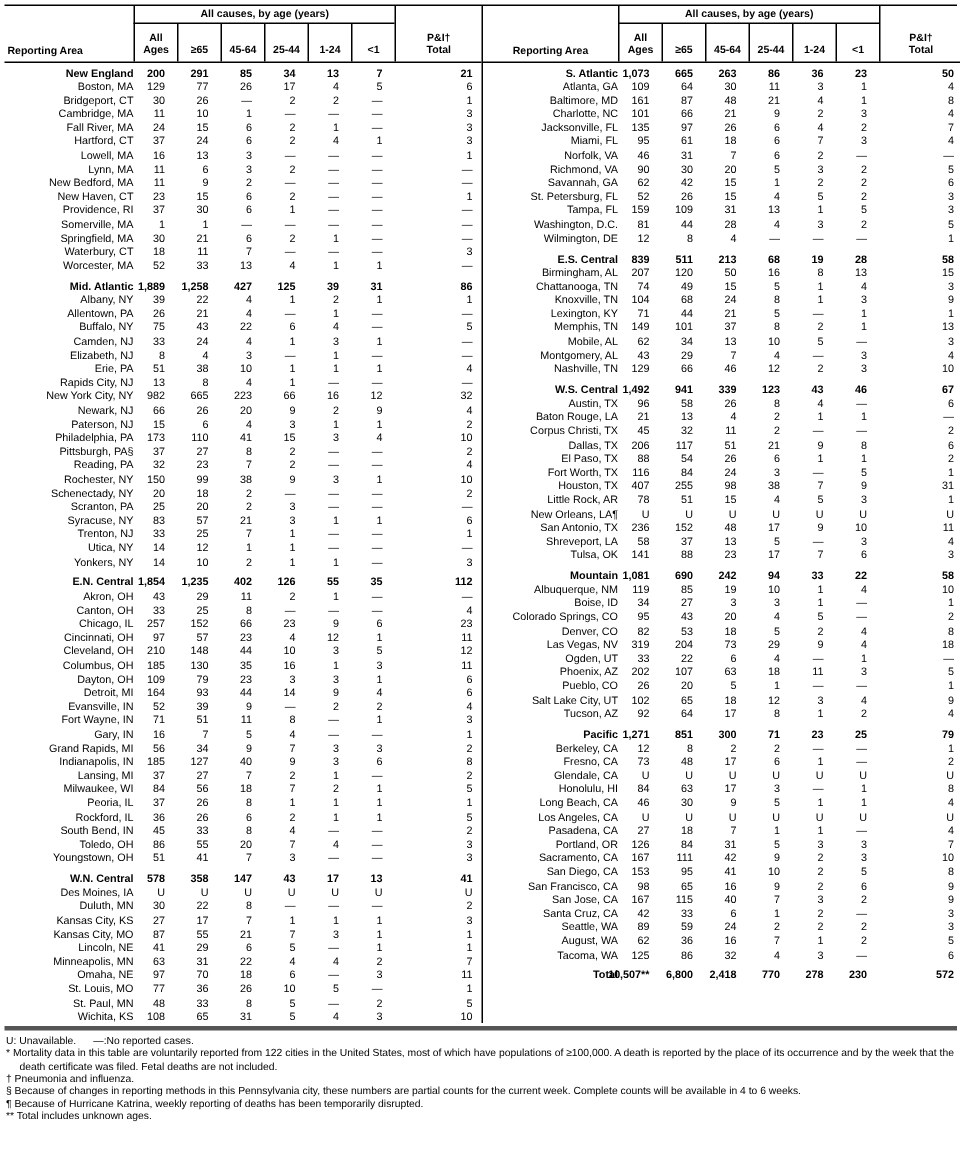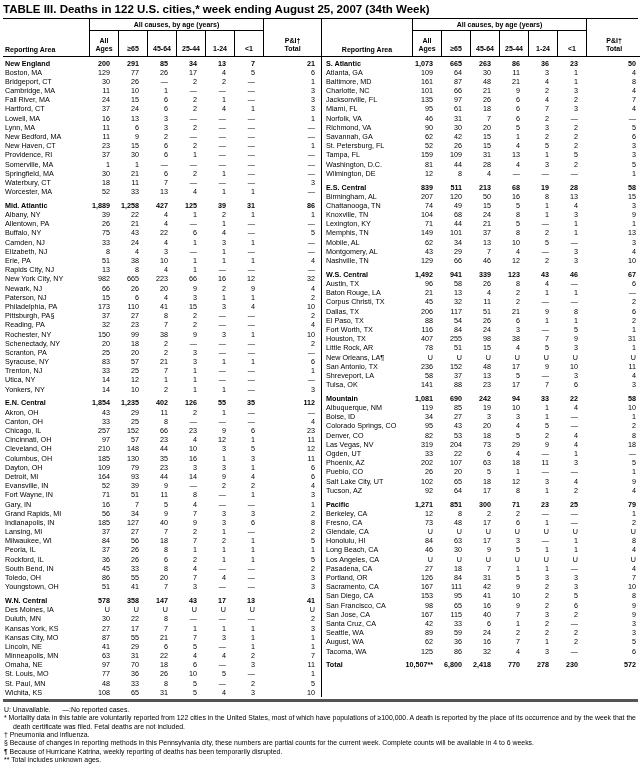--- a/index.html
+++ b/index.html
@@ -14,38 +14,37 @@
   .hdr{display:grid;grid-template-rows:12px 25px;border-bottom:1px solid #000;}
   .l .hdr,.l .row{grid-template-columns:86px 29px 29px 29px 29px 29px 29px 58px;}
   .r .hdr,.r .row{grid-template-columns:90px 29px 29px 29px 29px 29px 29px 56px;}
   .h-area{grid-row:1/3;grid-column:1;display:flex;align-items:flex-end;padding:0 0 3px 2px;font-weight:bold;font-size:7px;}
   .r .h-area{justify-content:center;padding-left:0;}
   .h-group{grid-row:1;grid-column:2/8;border-left:1px solid #000;border-bottom:1px solid #000;display:flex;align-items:center;justify-content:center;font-weight:bold;font-size:7px;white-space:nowrap;}
   .h-cell{grid-row:2;display:flex;flex-direction:column;align-items:center;justify-content:flex-end;text-align:center;padding-bottom:3px;font-weight:bold;font-size:7px;line-height:1.12;border-left:1px solid #000;}
   .c2{grid-column:2}.c3{grid-column:3}.c4{grid-column:4}.c5{grid-column:5}.c6{grid-column:6}.c7{grid-column:7}
   .h-pni{grid-row:1/3;grid-column:8;border-left:1px solid #000;display:flex;flex-direction:column;align-items:center;justify-content:flex-end;text-align:center;padding-bottom:3px;font-weight:bold;font-size:7px;line-height:1.12;}
   .r .h-pni{border-right:1px solid #000;}
-  .rows{padding-top:1.5px;}
+  .rows{padding-top:1.5px;text-align:right;}
   .row{display:grid;height:9.2px;font-size:7.2px;line-height:9.2px;white-space:nowrap;}
   .row.bold{font-weight:bold;}
   .cell{overflow:visible;}
   .cell.area{padding-left:2px;}
   .r .cell.area{padding-left:4px;}
   .cell.num{display:flex;justify-content:flex-end;padding-right:8px;}
   .cell.num:last-child{padding-right:6px;}
   .gap{height:4.6px;}
   .bot-rule{height:3px;background:#555;margin-top:2px;}
   .fns{padding:4px 2px 0 1px;font-size:6.9px;line-height:8.3px;}
   .fn{padding-left:9px;text-indent:-9px;}
 </style>
 </head>
 <body>
 
 <div class="page">
-  <div class="title">TABLE III. Deaths in 122 U.S. cities,* week ending August 25, 2007 (34th Week)</div>
 
   <div class="table">
 
     <div class="half l">
       <div class="hdr">
         <div class="h-area">Reporting Area</div>
         <div class="h-group">All causes, by age (years)</div>
         <div class="h-cell c2">
           <div>All</div>
           <div>Ages</div>
@@ -658,21 +657,21 @@
             <div class="cell area">Duluth, MN</div>
             <div class="cell num">30</div>
             <div class="cell num">22</div>
             <div class="cell num">8</div>
             <div class="cell num">—</div>
             <div class="cell num">—</div>
             <div class="cell num">—</div>
             <div class="cell num">2</div>
           </div>
           <div class="row">
-            <div class="cell area">Kansas York, KS</div>
+            <div class="cell area">Kansas City, KS</div>
             <div class="cell num">27</div>
             <div class="cell num">17</div>
             <div class="cell num">7</div>
             <div class="cell num">1</div>
             <div class="cell num">1</div>
             <div class="cell num">1</div>
             <div class="cell num">3</div>
           </div>
           <div class="row">
             <div class="cell area">Kansas City, MO</div>

